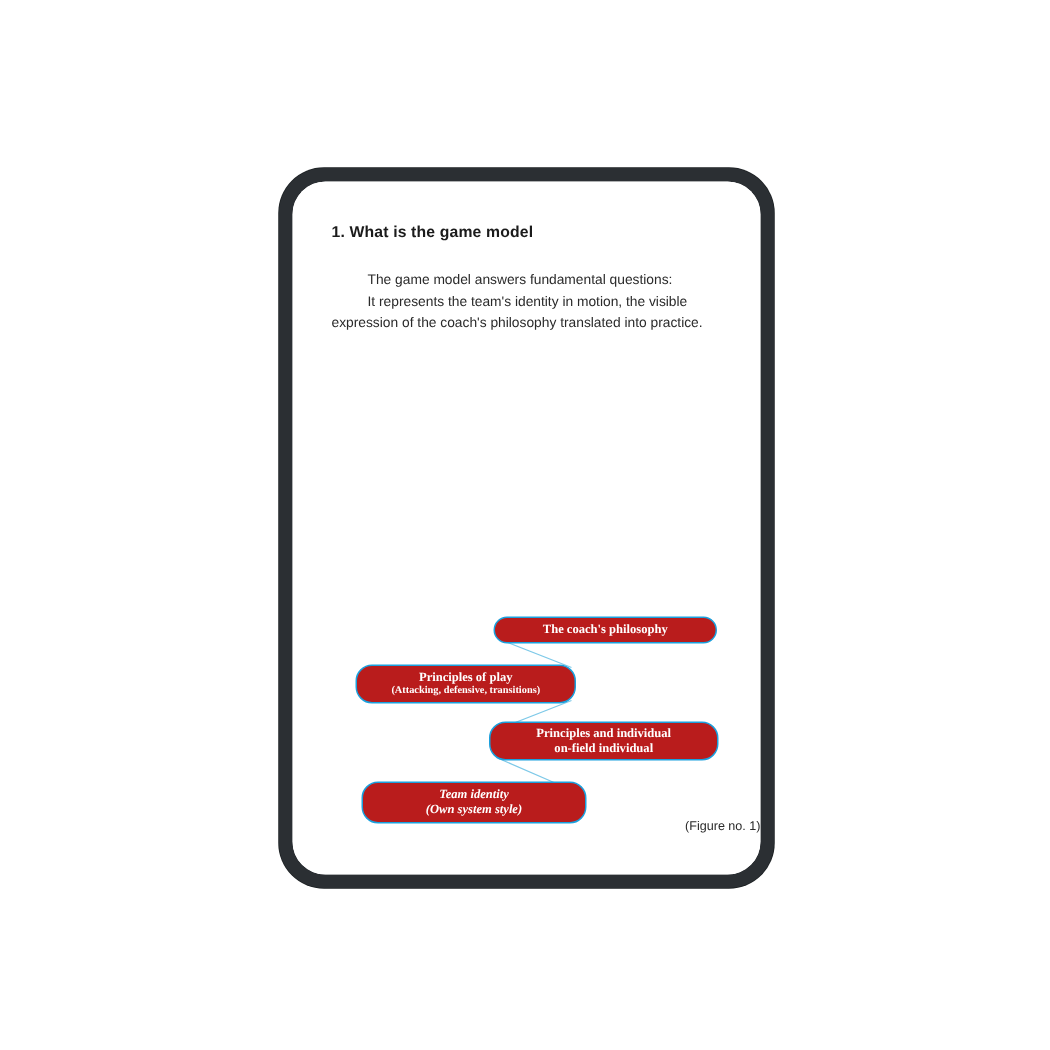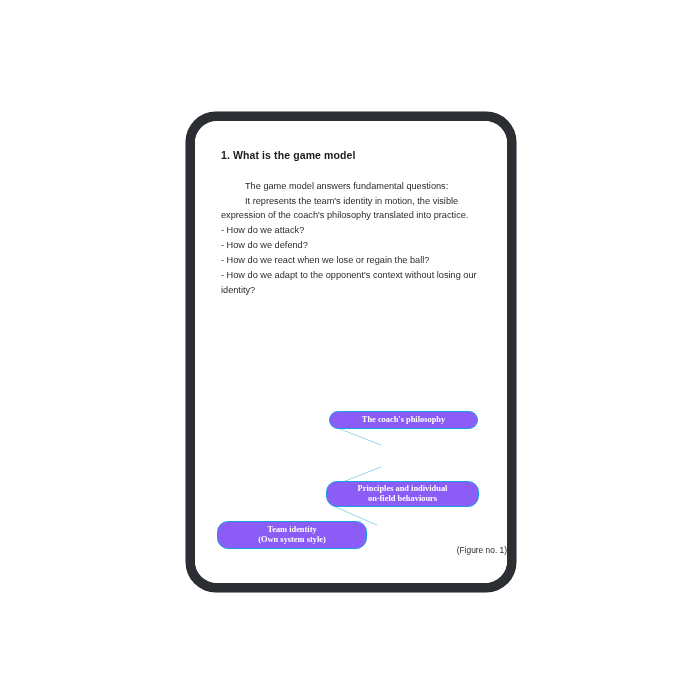--- a/index.html
+++ b/index.html
@@ -106,21 +106,21 @@
   .diagram svg.links {
     position: absolute;
     left: 0;
     top: 0;
     width: 312px;
     height: 190px;
   }
 
   .node {
     position: absolute;
-    background: #8b5cf6;
+    background: #b91c1c;
     border: 1.2px solid #1aa0dd;
     border-radius: 11px;
     color: #ffffff;
     font-family: "Liberation Serif", serif;
     font-weight: bold;
     text-align: center;
     box-sizing: border-box;
     display: flex;
     flex-direction: column;
     align-items: center;
@@ -146,24 +146,25 @@
   }
 
   #node-behaviours {
     left: 131px;
     top: 88px;
     width: 153px;
     height: 26px;
   }
 
   #node-identity {
-    left: 22px;
+    left: 46px;
     top: 128px;
     width: 150px;
     height: 28px;
+    font-style: italic;
   }
 
   .figure-caption {
     position: absolute;
     left: 0;
     top: 152px;
     width: 312px;
     text-align: right;
     font-size: 8.4px;
     color: #2a2a2a;
@@ -179,43 +180,41 @@
     <div class="device-inner">
 
       <div class="page">
 
         <div class="doc-body">
           <h1 class="heading">1. What is the game model</h1>
 
           <p class="para indent">The game model answers fundamental questions:</p>
           <p class="para indent">It represents the team's identity in motion, the visible expression of the coach's philosophy translated into practice.</p>
 
-          <ul class="q-list">
-            <li>- How do we attack?</li>
-            <li>- How do we defend?</li>
-            <li>- How do we react when we lose or regain the ball?</li>
-            <li>- How do we adapt to the opponent's context without losing our identity?</li>
-          </ul>
         </div>
 
         <div class="diagram">
           <svg class="links" viewBox="0 0 312 190">
             <line x1="140" y1="34" x2="186" y2="52" stroke="#7ec9e8" stroke-width="0.8"></line>
             <line x1="186" y1="74" x2="140" y2="92" stroke="#7ec9e8" stroke-width="0.8"></line>
             <line x1="136" y1="112" x2="182" y2="132" stroke="#7ec9e8" stroke-width="0.8"></line>
           </svg>
 
           <div class="node" id="node-philosophy">
             <span class="l1">The coach's philosophy</span>
           </div>
 
+          <div class="node" id="node-principles">
+            <span class="l1">Principles of play</span>
+            <span class="l2">(Attacking, defensive, transitions)</span>
+          </div>
 
           <div class="node" id="node-behaviours">
             <span class="l1">Principles and individual</span>
-            <span class="l1">on-field behaviours</span>
+            <span class="l1">on-field individual</span>
           </div>
 
           <div class="node" id="node-identity">
             <span class="l1">Team identity</span>
             <span class="l1">(Own system style)</span>
           </div>
 
           <div class="figure-caption">(Figure no. 1)</div>
         </div>
 

